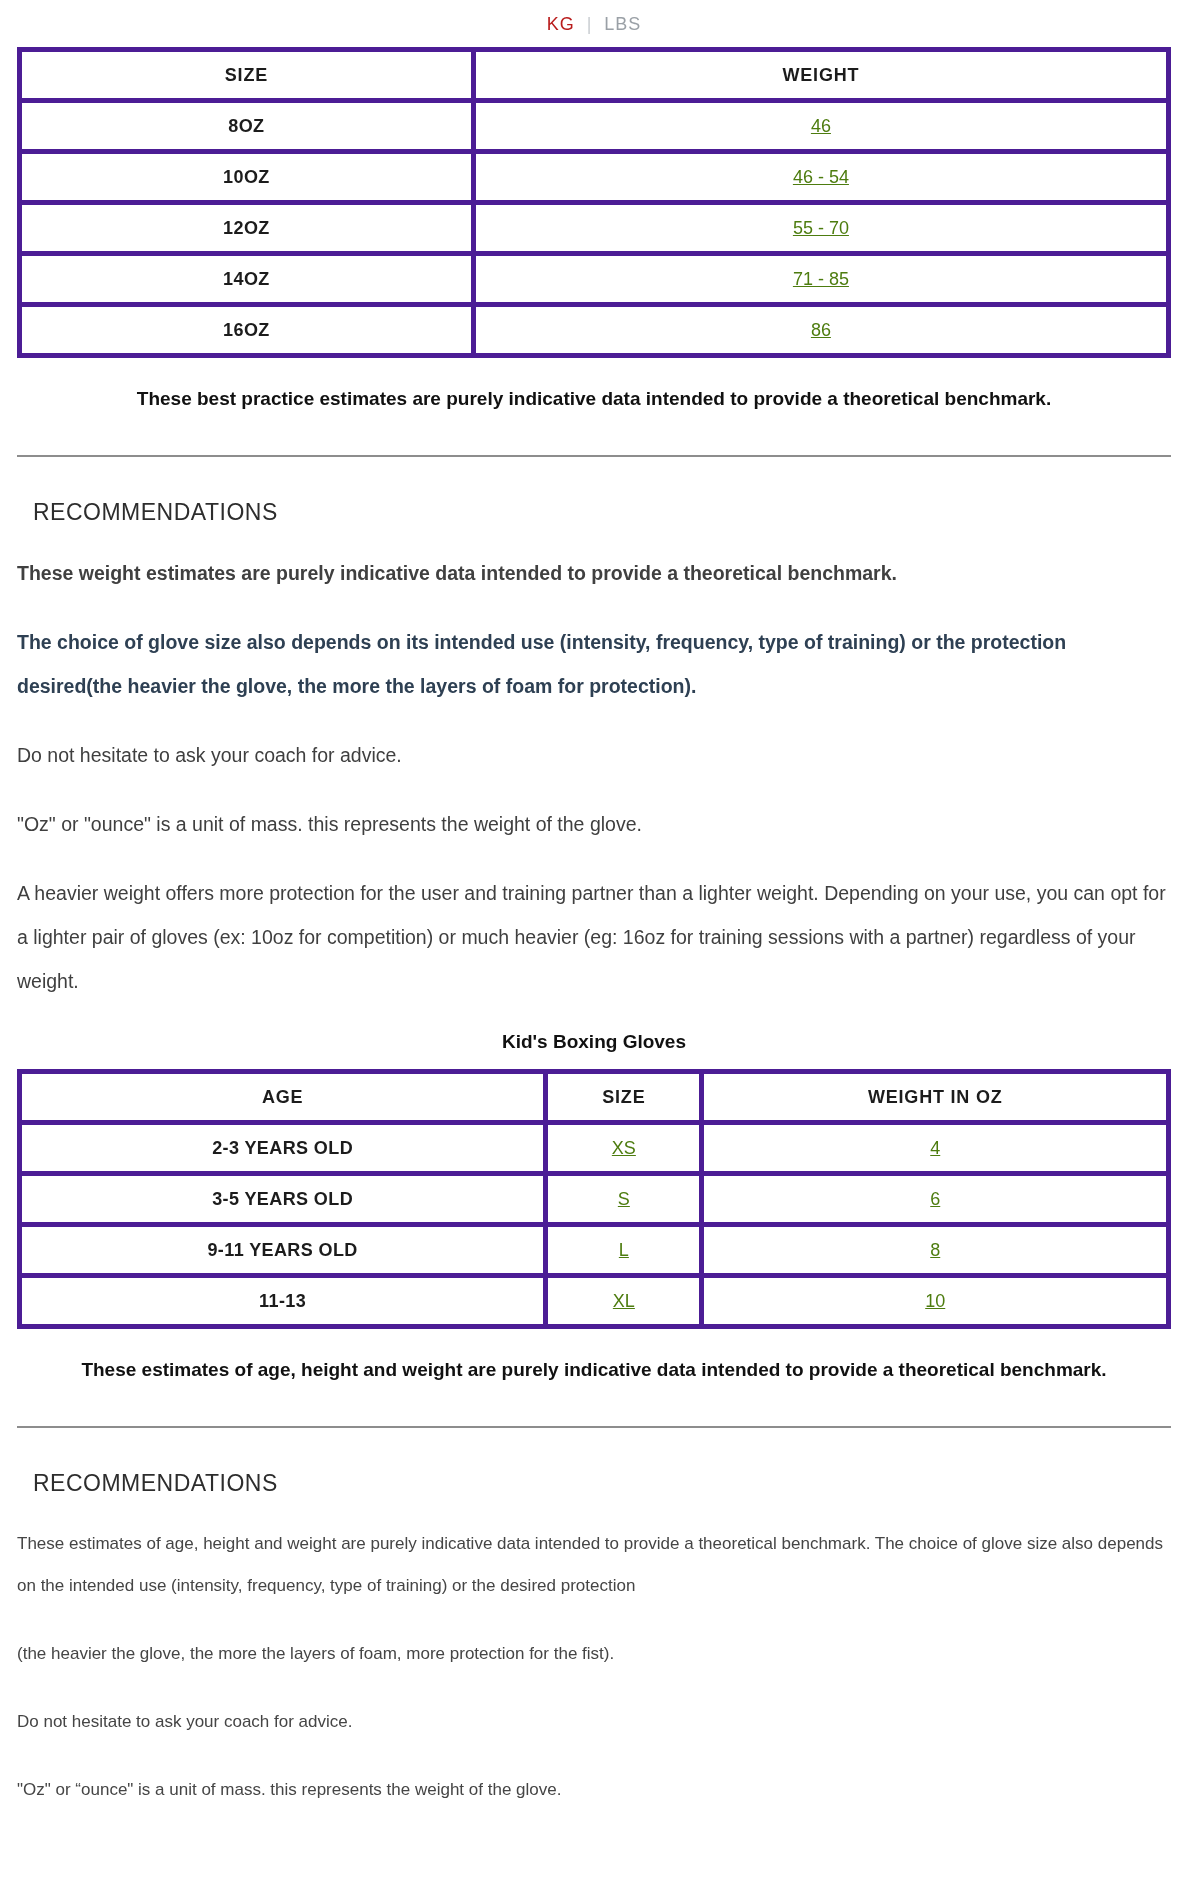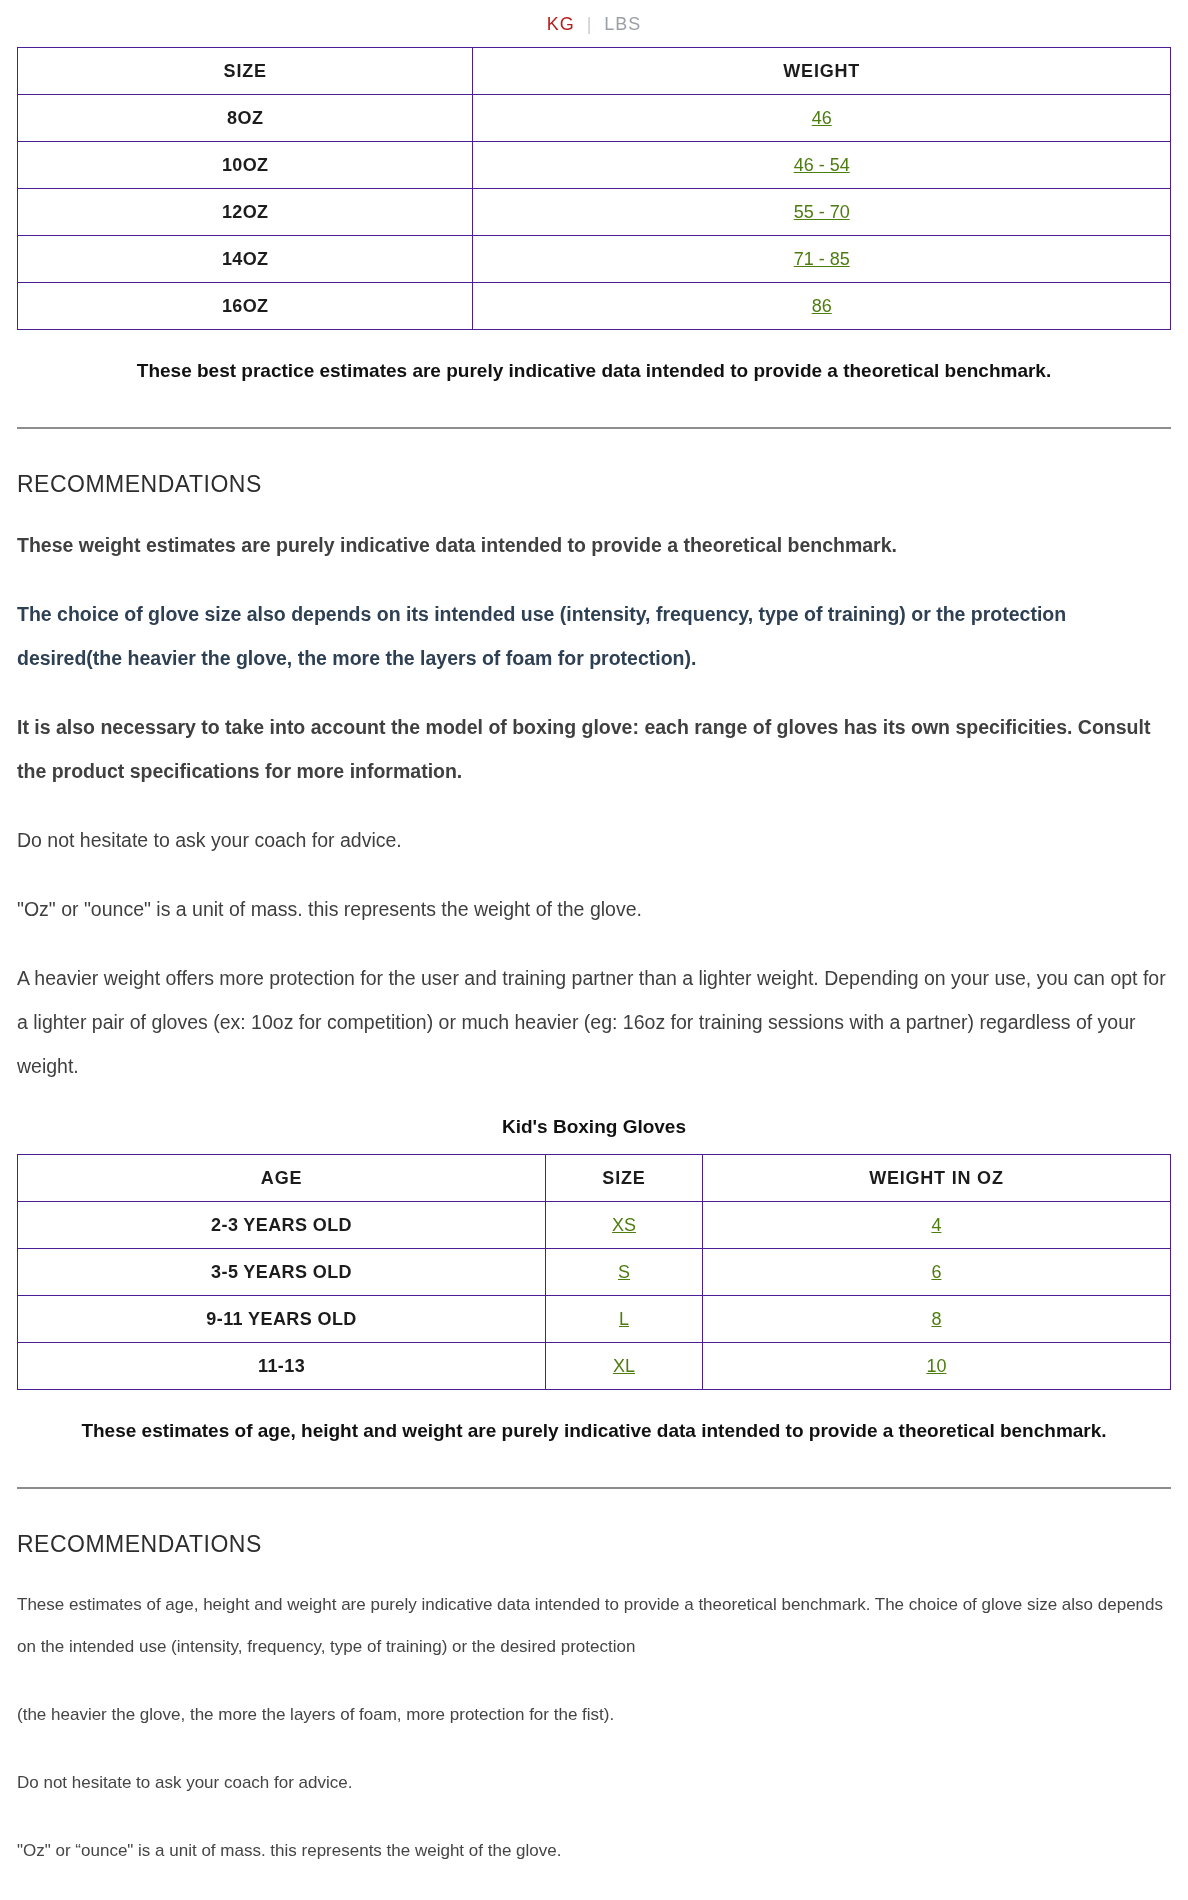--- a/index.html
+++ b/index.html
@@ -29,21 +29,21 @@
   .unit-lbs { color: #9aa0a6; cursor: pointer; }
 
   
   table.size-table {
     width: 100%;
     border-collapse: collapse;
     table-layout: fixed;
   }
   table.size-table th,
   table.size-table td {
-    border: 1px solid #4c1d95;
+    border: 5px solid #4c1d95;
     text-align: center;
     height: 46px;
     padding: 0 6px;
     font-size: 18px;
   }
   table.size-table th {
     font-weight: bold;
     color: #1c1c1c;
     letter-spacing: 0.8px;
   }
@@ -69,21 +69,21 @@
     border: none;
     border-top: 2px solid #8d8d8d;
     margin: 42px 0 0 0;
   }
 
   .rec-heading {
     font-size: 23px;
     font-weight: 400;
     color: #2d2d2d;
     letter-spacing: 0.5px;
-    margin: 42px 0 0 0;
+    margin: 42px 0 0 16px;
   }
 
   
   .p1 {
     font-size: 19.5px;
     line-height: 44px;
     margin: 25px 0 0 0;
   }
   .p1.bold-black { font-weight: bold; color: #404040; }
   .p1.bold-slate { font-weight: bold; color: #2e4053; }
@@ -152,21 +152,20 @@
   </table>
 
   <div class="table-note">These best practice estimates are purely indicative data intended to provide a theoretical benchmark.</div>
 
   <hr class="divider">
 
   <h2 class="rec-heading">RECOMMENDATIONS</h2>
 
   <p class="p1 bold-black">These weight estimates are purely indicative data intended to provide a theoretical benchmark.</p>
   <p class="p1 bold-slate">The choice of glove size also depends on its intended use (intensity, frequency, type of training) or the protection desired(the heavier the glove, the more the layers of foam for protection).</p>
-  <p class="p1 bold-black">It is also necessary to take into account the model of boxing glove: each range of gloves has its own specificities. Consult the product specifications for more information.</p>
   <p class="p1 plain">Do not hesitate to ask your coach for advice.</p>
   <p class="p1 plain">"Oz" or "ounce" is a unit of mass. this represents the weight of the glove.</p>
   <p class="p1 plain">A heavier weight offers more protection for the user and training partner than a lighter weight. Depending on your use, you can opt for a lighter pair of gloves (ex: 10oz for competition) or much heavier (eg: 16oz for training sessions with a partner) regardless of your weight.</p>
 
   <div class="kids-title">Kid's Boxing Gloves</div>
 
   <table class="size-table">
     <colgroup>
       <col class="kids-col-age">
         <col class="kids-col-size">

